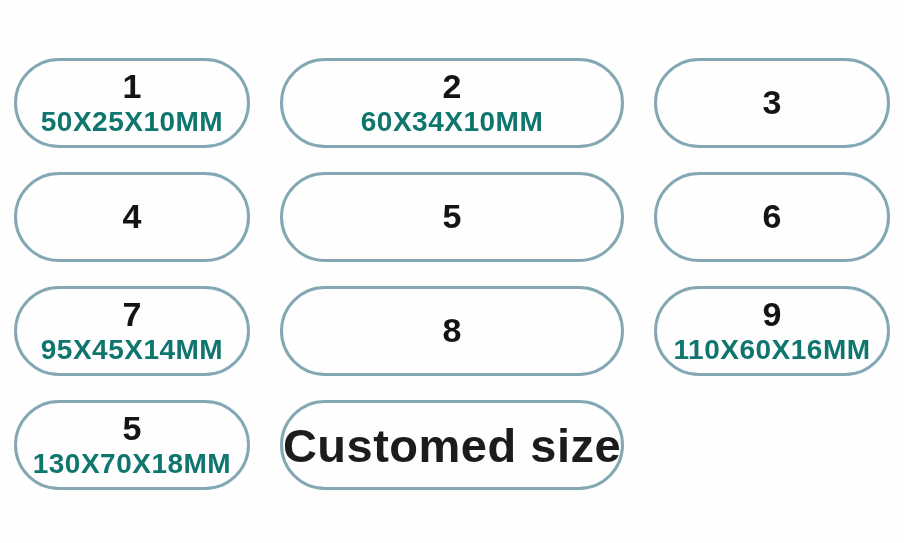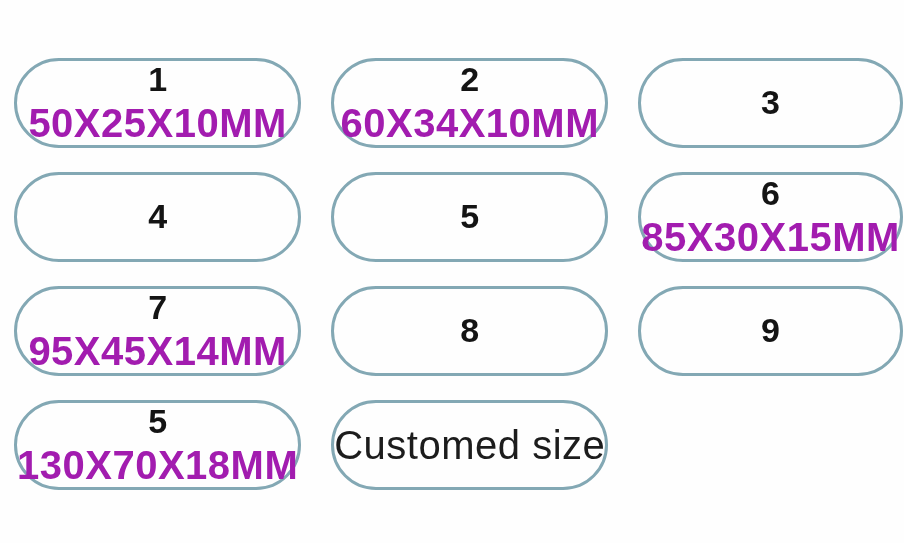--- a/index.html
+++ b/index.html
@@ -38,30 +38,30 @@
     cursor: pointer;
   }
   .pill-number {
     font-size: 34px;
     font-weight: 700;
     color: #141414;
     line-height: 1.15;
     white-space: nowrap;
   }
   .pill-dim {
-    font-size: 40px;
+    font-size: 28px;
     font-weight: 700;
-    color: #a21caf;
+    color: #0f766e;
     line-height: 1.15;
     letter-spacing: 0.5px;
     white-space: nowrap;
   }
   .pill-custom-label {
-    font-size: 40px;
-    font-weight: 400;
+    font-size: 47px;
+    font-weight: 700;
     color: #1c1c1c;
     letter-spacing: 0.5px;
     white-space: nowrap;
   }
 </style>
 </head>
 <body>
 
 <div class="size-grid">
 
@@ -82,34 +82,34 @@
   <div class="pill">
     <span class="pill-number">4</span>
   </div>
 
   <div class="pill">
     <span class="pill-number">5</span>
   </div>
 
   <div class="pill">
     <span class="pill-number">6</span>
-    <span class="pill-dim">85X30X15MM</span>
   </div>
 
   <div class="pill">
     <span class="pill-number">7</span>
     <span class="pill-dim">95X45X14MM</span>
   </div>
 
   <div class="pill">
     <span class="pill-number">8</span>
   </div>
 
   <div class="pill">
     <span class="pill-number">9</span>
+    <span class="pill-dim">110X60X16MM</span>
   </div>
 
   <div class="pill">
     <span class="pill-number">5</span>
     <span class="pill-dim">130X70X18MM</span>
   </div>
 
 
   <div class="pill">
     <span class="pill-custom-label">Customed size</span>

